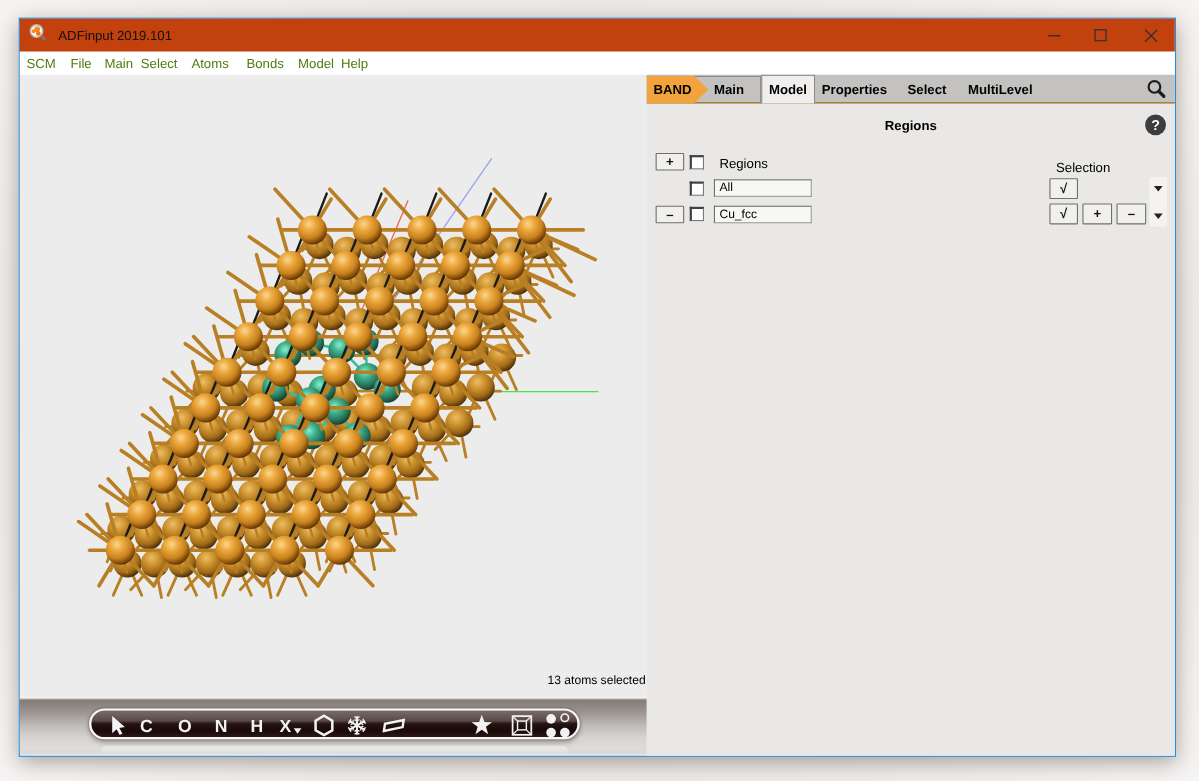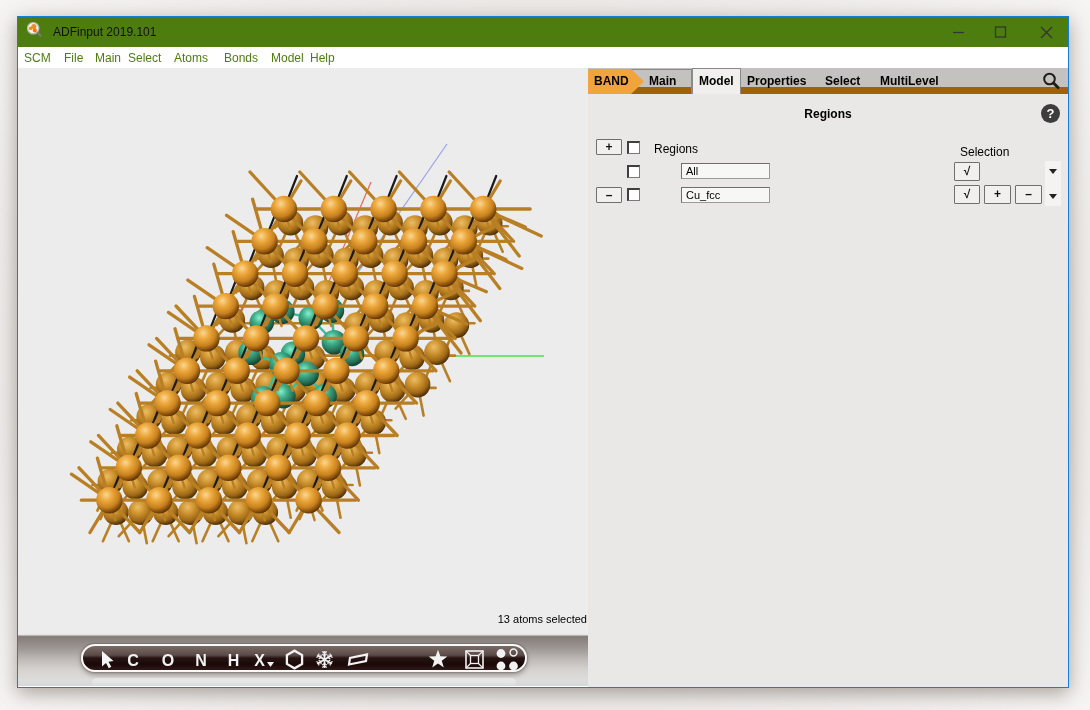--- a/index.html
+++ b/index.html
@@ -1,51 +1,51 @@
 <!DOCTYPE html>
 <html><head><meta charset="utf-8"><style>
 * { margin:0; padding:0; box-sizing:border-box; }
 html,body { width:1090px; height:710px; background:#f5f3f2; overflow:hidden;
   font-family:"Liberation Sans", sans-serif; }
 #shadowbg { position:absolute; left:0; top:0; width:1090px; height:710px;
   background:radial-gradient(ellipse at 50% 50%, #e9e6e4 60%, #f7f5f4 100%); }
 #win { position:absolute; left:17px; top:16px; width:1052px; height:672px;
   background:#fff; border:1.5px solid #1181d8; box-shadow:0 5px 18px rgba(90,80,70,.5); }
-#titlebar { position:absolute; left:0; top:0; width:100%; height:30px; background:#4d7c0f;padding-left:43px; }
+#titlebar { position:absolute; left:0; top:0; width:100%; height:30px; background:#c2410c;padding-left:43px; }
 #title { position:absolute; left:35px; top:8px; font-size:12px; color:#111; }
 #appicon { position:absolute; left:8px; top:4px; width:17px; height:17px; }
 #menubar { position:absolute; left:0; top:30px; width:100%; height:21px; background:#fff; font-size:12px; color:#4d7c0f; }
 .mi { position:absolute; top:4px; }
 #viewport { position:absolute; left:0; top:51px; width:570px; height:568px; background:#ececec; }
 #selinfo { position:absolute; right:1px; bottom:11px; font-size:11px; color:#000; }
 #toolstrip { position:absolute; left:0; top:617px; width:570px; height:52px;
   background:linear-gradient(#ffffff 0%, #847c78 5%, #9a938f 25%, #c0bcb9 50%, #d6d3d1 70%, #dedcda 88%, #dad8d6 100%); }
 #pill { position:absolute; left:63px; top:10px; width:446px; height:28px; border-radius:15px;
   background:linear-gradient(#7a6b67 0%, #5a4b48 38%, #261412 50%, #190908 76%, #2e1815 100%);
   border:2.5px solid #f8f8f8; box-shadow:0 0 2px rgba(60,50,45,.8), 0 3px 5px rgba(40,30,25,.35); }
 #pill svg { position:absolute; left:-2px; top:-2px; }
 #pillrefl { position:absolute; left:74px; top:44px; width:424px; height:9px; border-radius:6px; background:linear-gradient(rgba(248,247,246,.6), rgba(235,233,231,0)); }
 #rpanel { position:absolute; left:570px; top:51px; right:0; bottom:0; background:#e9e8e6; }
-#tabbar { position:absolute; left:0; top:0; width:100%; height:26px; background:#c3c2c0; border-bottom:7px solid #a16207; }
+#tabbar { position:absolute; left:0; top:0; width:100%; height:26px; background:#c3c2c0; border-bottom:1px solid #a16207; }
 .tabtxt { position:absolute; top:6px; font-size:12px; font-weight:bold; color:#000; }
 #bandarrow { position:absolute; left:0; top:1px; }
 #maintab { position:absolute; left:0; top:1px; width:104px; height:25px; border:1px solid #8a8a88; border-bottom:none; }
 #modeltab { position:absolute; left:104px; top:0px; width:49px; height:26px; background:#f0efed;
   border:1px solid #8a8a88; border-bottom:none; }
 #searchico { position:absolute; right:6px; top:2px; }
 #regtitle { position:absolute; left:0; top:39px; width:100%; text-align:center; font-size:12px; font-weight:bold; color:#000; }
 #helpbtn { position:absolute; right:8px; top:36px; width:19px; height:19px; border-radius:50%;
   background:#3d3d3d; color:#fff; font-size:13px; font-weight:bold; text-align:center; line-height:19px; }
 .btn { position:absolute; background:#f1f0ef; border:1px solid #6f6f6d; border-radius:1px;
   font-size:12px; font-weight:bold; color:#111; text-align:center; }
 .cb { position:absolute; width:13px; height:13px; background:#fff;
   border:1px solid #7a7a7a; border-top:2px solid #3f3f3f; border-left:2px solid #3f3f3f; }
 .fld { position:absolute; width:89px; height:16px; background:#f7f7f6;
   border:1px solid #9a9a98; border-top:1px solid #6e6e6c; border-left:1px solid #6e6e6c;
-  font-size:11px; color:#000; padding:1px 0 0 4px;margin-left:32px; }
+  font-size:11px; color:#000; padding:1px 0 0 4px; }
 .lbl { position:absolute; font-size:12px; color:#000; }
 #ddstrip { position:absolute; background:#f4f3f2; }
 .darr { position:absolute; width:0; height:0; border-left:4.5px solid transparent;
   border-right:4.5px solid transparent; border-top:5px solid #222; }
 #wbtns { position:absolute; right:0; top:0; width:140px; height:30px; }
 </style></head><body>
 <div id="shadowbg"></div>
 <div id="win">
   <div id="titlebar">
     <svg id="appicon" viewBox="0 0 17 17">

